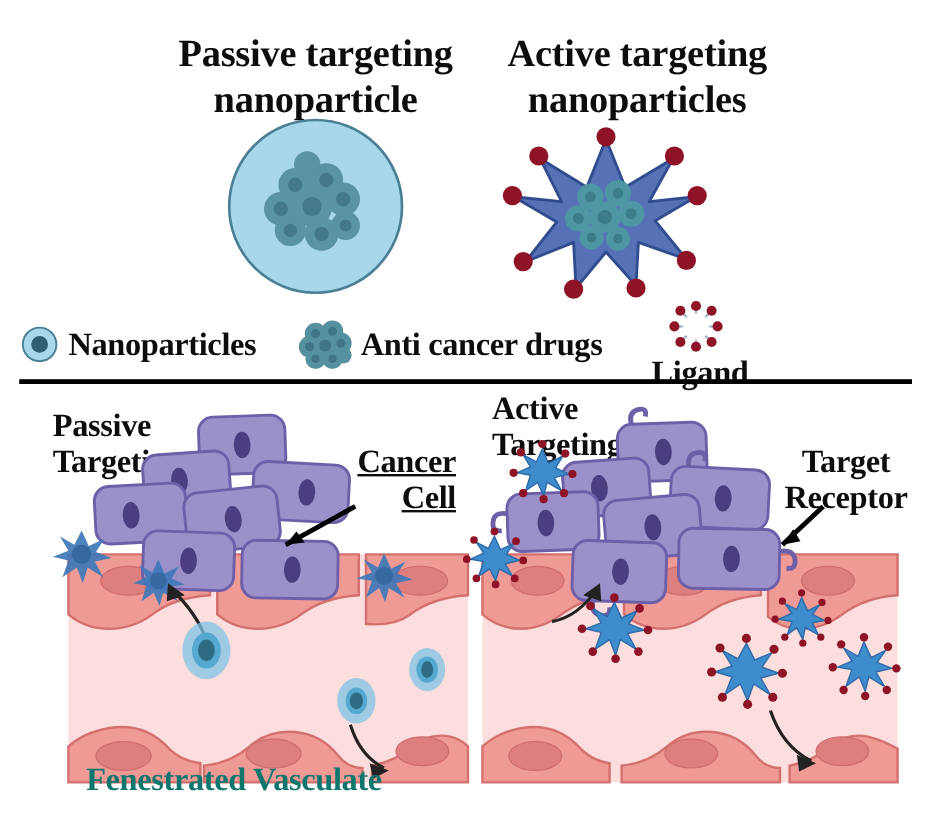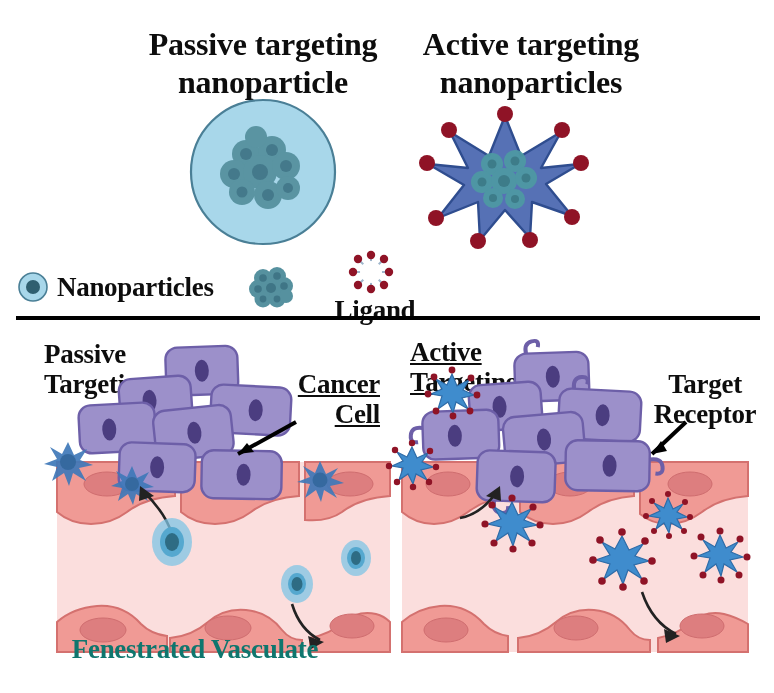--- a/index.html
+++ b/index.html
@@ -43,21 +43,21 @@
   
   .panel{position:absolute;top:322px;height:371px;}
   #panel-passive{left:0px;width:390px;}
   #panel-active{left:390px;width:384px;}
 
   .panel-title{
     position:absolute;font-weight:bold;font-size:27px;
     line-height:1.1;color:#0d0d0d;text-align:left;letter-spacing:-0.3px;
   }
   #label-passive-targeting{left:44px;top:18px;width:160px;}
-  #label-active-targeting{left:20px;top:16px;width:170px;text-decoration:underline;}
+  #label-active-targeting{left:20px;top:4px;width:170px;}
   #label-cancer-cell{left:250px;top:48px;width:130px;text-align:right;text-decoration:underline;}
   #label-target-receptor{left:240px;top:48px;width:150px;text-align:center;}
   #label-fenestrated{
     position:absolute;left:30px;top:634px;width:340px;
     font-weight:bold;font-size:27px;color:#0f766e;text-align:center;
     letter-spacing:-0.3px;
   }
   svg{display:block;overflow:visible;}
 </style>
 </head>
@@ -152,20 +152,21 @@
         <g fill="#3f7586">
           <circle cx="15" cy="13" r="3.8"></circle>
             <circle cx="29" cy="11" r="3.8"></circle>
           <circle cx="10" cy="24" r="3.8"></circle>
             <circle cx="23" cy="23" r="5"></circle>
           <circle cx="36" cy="21" r="3.8"></circle>
             <circle cx="15" cy="34" r="3.4"></circle>
           <circle cx="29" cy="34" r="3.4"></circle>
         </g>
       </svg>
+      <span class="legend-label">Anti cancer drugs</span>
     </div>
 
     <div class="legend-item" style="margin-left:34px;flex-direction:column;">
       <svg width="48" height="46" viewBox="0 0 48 46">
         <g stroke="#9fb6cc" stroke-width="2" fill="none">
           <line x1="24" y1="23" x2="24" y2="7"></line>
             <line x1="24" y1="23" x2="36" y2="11"></line>
           <line x1="24" y1="23" x2="41" y2="23"></line>
             <line x1="24" y1="23" x2="36" y2="35"></line>
           <line x1="24" y1="23" x2="24" y2="39"></line>

